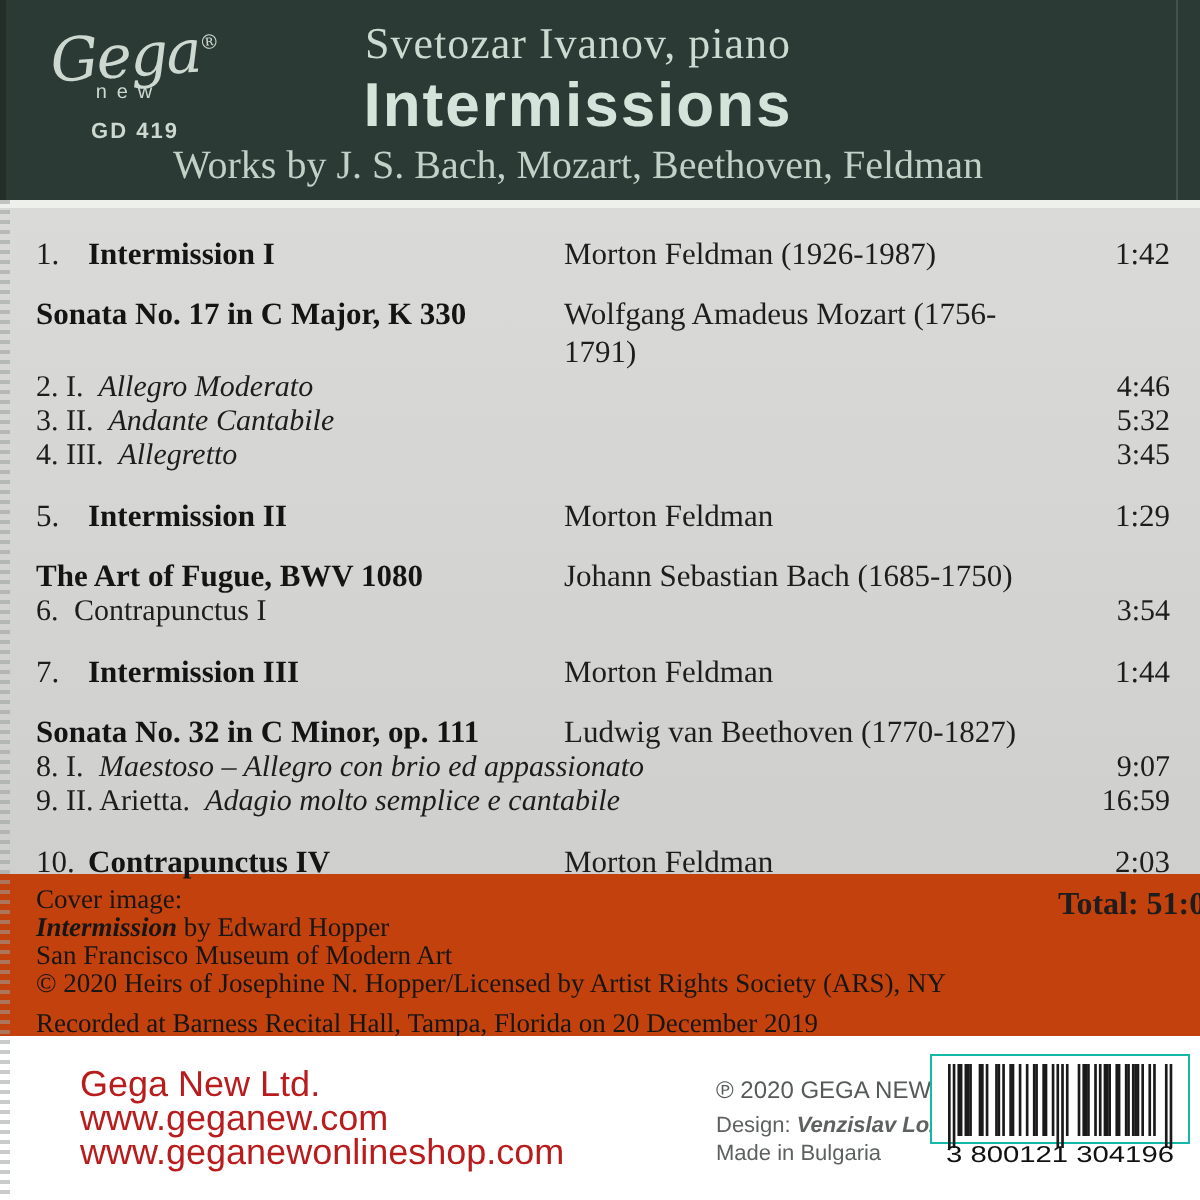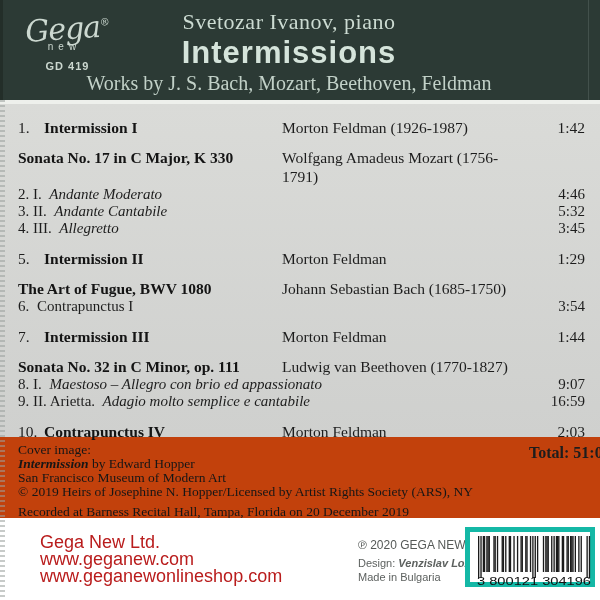--- a/index.html
+++ b/index.html
@@ -54,22 +54,22 @@
   .credits .rec{margin-top:6px;}
   .credits .bi{font-weight:bold; font-style:italic;}
   
   .footer{position:relative; height:82px; background:#ffffff; font-family:"Liberation Sans", sans-serif;}
   .f-left{position:absolute; left:40px; top:16px; color:#b91c1c; font-size:18px; line-height:17px;}
   .f-mid{position:absolute; left:358px; top:20px; color:#5d615f; font-size:11px; line-height:14px;}
   .f-mid .pline{font-size:12px; color:#55595७;}
   .f-mid .pline{color:#555957; margin-bottom:4px;}
   .f-mid i{font-weight:bold;}
   .barcode-box{
-    position:absolute; right:5px; top:9px; width:130px; height:60px;
-    background:#fff; border:5px solid #14b8a6;
+    position:absolute; right:5px; top:9px; width:130px; height:45px;
+    background:#fff; border:1px solid #14b8a6;
   }
   
   .left-strip{
     position:absolute; left:0; top:100px; bottom:0; width:5px;
     background:repeating-linear-gradient(to bottom,#9aa09d 0 2px, rgba(0,0,0,0) 2px 5px);
     opacity:.55;
   }
 </style>
 </head>
 <body>
@@ -98,21 +98,21 @@
         <span><span class="t-num">1.</span><span class="bold">Intermission I</span></span>
         <span class="t-comp">Morton Feldman (1926-1987)</span>
         <span class="t-time">1:42</span>
       </div>
       <div class="trow work mt-work">
         <span class="bold">Sonata No. 17 in C Major, K 330</span>
         <span class="t-comp">Wolfgang Amadeus Mozart (1756-1791)</span>
         <span class="t-time"></span>
       </div>
       <div class="trow movement">
-        <span class="t-title"><span class="t-num narrow">2. I.</span><span class="ital"> Andante Moderato</span></span>
+        <span class="t-title"><span class="t-num narrow">2. I.</span><span class="ital"> Allegro Moderato</span></span>
         <span class="t-time">4:46</span>
       </div>
       <div class="trow movement">
         <span class="t-title"><span class="t-num narrow">3. II.</span><span class="ital"> Andante Cantabile</span></span>
         <span class="t-time">5:32</span>
       </div>
       <div class="trow movement">
         <span class="t-title"><span class="t-num narrow">4. III.</span><span class="ital"> Allegretto</span></span>
         <span class="t-time">3:45</span>
       </div>
@@ -157,21 +157,21 @@
         <span></span>
         <span></span>
         <span class="t-time">Total: 51:00</span>
       </div>
     </main>
 
   <section class="credits">
     <div>Cover image:</div>
     <div><span class="bi">Intermission</span><span> by Edward Hopper</span></div>
     <div>San Francisco Museum of Modern Art</div>
-    <div>© 2019 Heirs of Josephine N. Hopper/Licensed by Artist Rights Society (ARS), NY</div>
+    <div>© 2020 Heirs of Josephine N. Hopper/Licensed by Artist Rights Society (ARS), NY</div>
     <div class="rec">Recorded at Barness Recital Hall, Tampa, Florida on 20 December 2019</div>
   </section>
 
   <footer class="footer">
     <div class="f-left">
       <div>Gega New Ltd.</div>
       <div>www.geganew.com</div>
       <div>www.geganewonlineshop.com</div>
     </div>
     <div class="f-mid">

